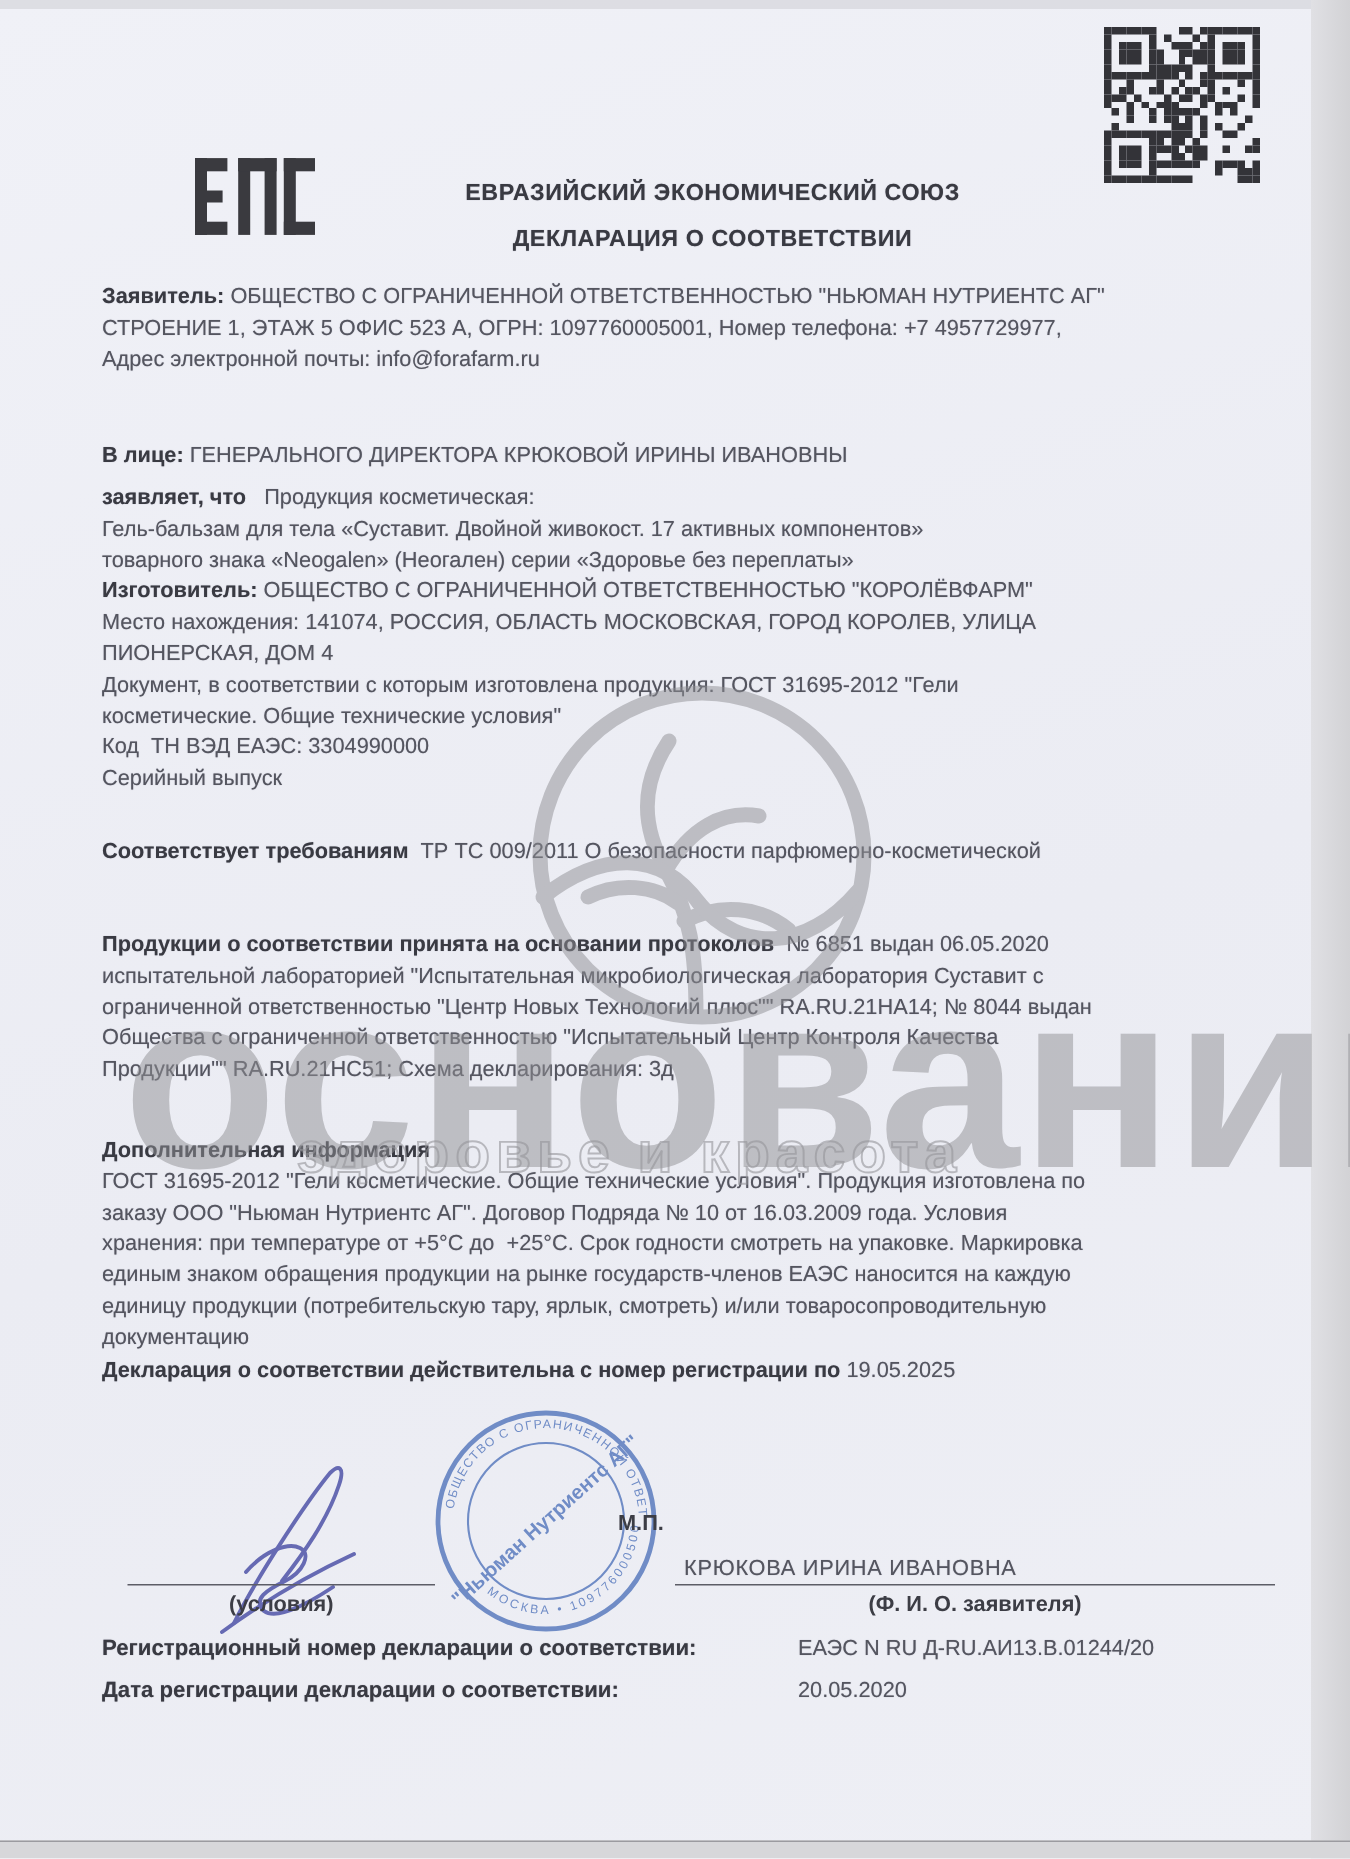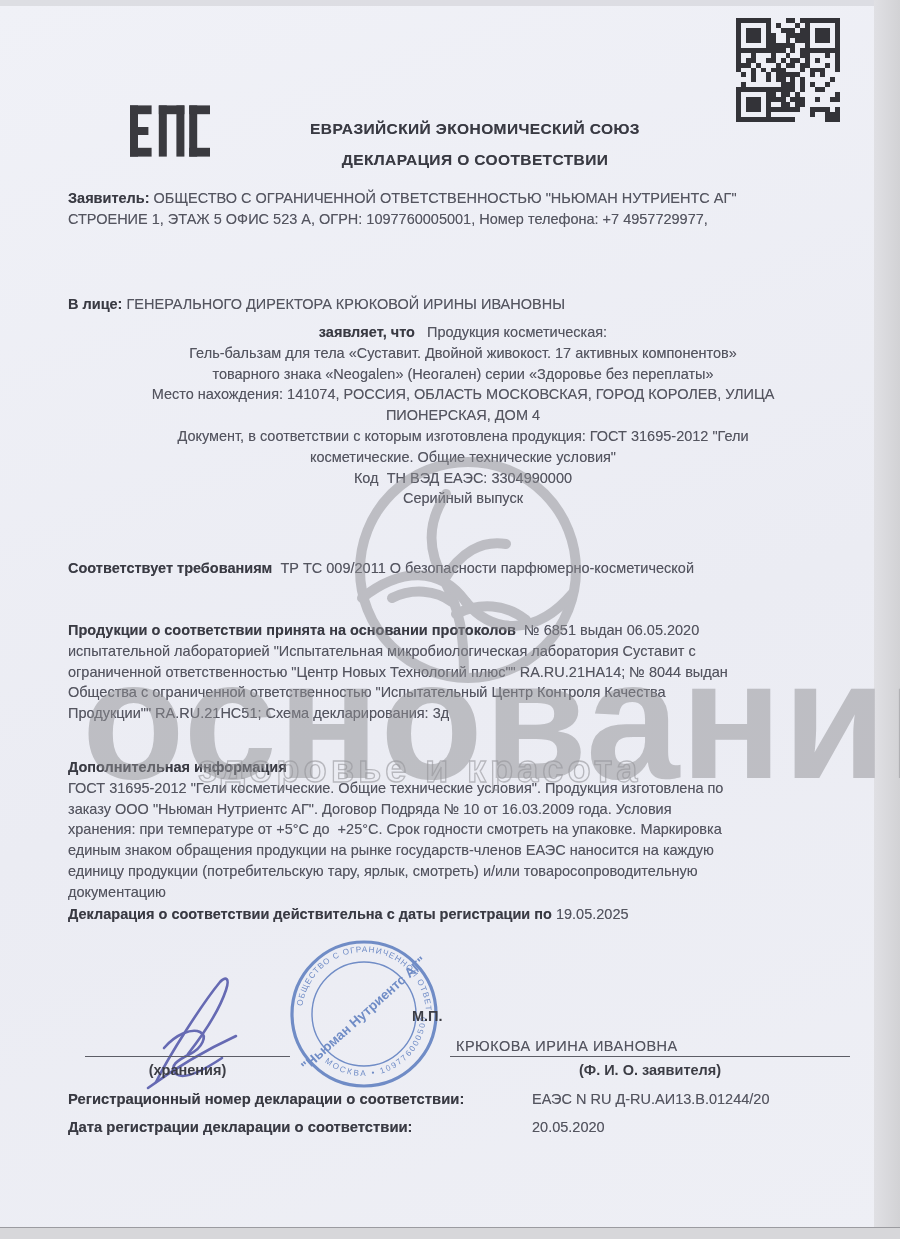--- a/index.html
+++ b/index.html
@@ -504,28 +504,30 @@
     <rect x="74" y="53" width="26" height="11"></rect>
   </g>
 </svg>
 
 <div class="abs title" style="left:90px;top:120px;width:770px;">ЕВРАЗИЙСКИЙ ЭКОНОМИЧЕСКИЙ СОЮЗ</div>
 <div class="abs title" style="left:90px;top:151px;width:770px;">ДЕКЛАРАЦИЯ О СООТВЕТСТВИИ</div>
 
 <div class="abs doc" style="left:68px;top:188px;width:790px;">
     <div class="tl"><b>Заявитель:</b><span> ОБЩЕСТВО С ОГРАНИЧЕННОЙ ОТВЕТСТВЕННОСТЬЮ "НЬЮМАН НУТРИЕНТС АГ"</span></div>
     <div class="tl"><span>СТРОЕНИЕ 1, ЭТАЖ 5 ОФИС 523 А, ОГРН: 1097760005001, Номер телефона: +7 4957729977,</span></div>
+    <div class="tl"><span>Адрес электронной почты: info@forafarm.ru</span></div>
   </div>
 <div class="abs doc" style="left:68px;top:294px;width:790px;">
     <div class="tl"><b>В лице:</b><span> ГЕНЕРАЛЬНОГО ДИРЕКТОРА КРЮКОВОЙ ИРИНЫ ИВАНОВНЫ</span></div>
   </div>
-<div class="abs doc" style="left:68px;top:322px;width:790px;text-align:center;">
+<div class="abs doc" style="left:68px;top:322px;width:790px;">
     <div class="tl"><b>заявляет, что</b><span>   Продукция косметическая:</span></div>
     <div class="tl"><span>Гель-бальзам для тела «Суставит. Двойной живокост. 17 активных компонентов»</span></div>
     <div class="tl"><span>товарного знака «Neogalen» (Неогален) серии «Здоровье без переплаты»</span></div>
+    <div class="tl"><b>Изготовитель:</b><span> ОБЩЕСТВО С ОГРАНИЧЕННОЙ ОТВЕТСТВЕННОСТЬЮ "КОРОЛЁВФАРМ"</span></div>
     <div class="tl"><span>Место нахождения: 141074, РОССИЯ, ОБЛАСТЬ МОСКОВСКАЯ, ГОРОД КОРОЛЕВ, УЛИЦА</span></div>
     <div class="tl"><span>ПИОНЕРСКАЯ, ДОМ 4</span></div>
     <div class="tl"><span>Документ, в соответствии с которым изготовлена продукция: ГОСТ 31695-2012 "Гели</span></div>
     <div class="tl"><span>косметические. Общие технические условия"</span></div>
     <div class="tl"><span>Код  ТН ВЭД ЕАЭС: 3304990000</span></div>
     <div class="tl"><span>Серийный выпуск</span></div>
   </div>
 <div class="abs doc" style="left:68px;top:558px;width:790px;">
     <div class="tl"><b>Соответствует требованиям</b><span>  ТР ТС 009/2011 О безопасности парфюмерно-косметической</span></div>
   </div>
@@ -539,21 +541,21 @@
 <div class="abs doc" style="left:68px;top:757px;width:800px;">
     <div class="tl"><b>Дополнительная информация</b></div>
     <div class="tl"><span>ГОСТ 31695-2012 "Гели косметические. Общие технические условия". Продукция изготовлена по</span></div>
     <div class="tl"><span>заказу ООО "Ньюман Нутриентс АГ". Договор Подряда № 10 от 16.03.2009 года. Условия</span></div>
     <div class="tl"><span>хранения: при температуре от +5°С до  +25°С. Срок годности смотреть на упаковке. Маркировка</span></div>
     <div class="tl"><span>единым знаком обращения продукции на рынке государств-членов ЕАЭС наносится на каждую</span></div>
     <div class="tl"><span>единицу продукции (потребительскую тару, ярлык, смотреть) и/или товаросопроводительную</span></div>
     <div class="tl"><span>документацию</span></div>
   </div>
 <div class="abs doc" style="left:68px;top:904px;width:790px;">
-    <div class="tl"><b>Декларация о соответствии действительна с даты регистрации по</b><span> 19.05.2025</span></div>
+    <div class="tl"><b>Декларация о соответствии действительна с номер регистрации по</b><span> 19.05.2025</span></div>
   </div>
 
 <svg class="abs wm" style="left:348px;top:452px;opacity:.5;" width="240" height="240" viewBox="0 0 240 240">
   <g fill="none" stroke="#8f8f94" stroke-width="10" stroke-linecap="round">
     <circle cx="120" cy="118" r="108"></circle>
     <path d="M116,224 C116,182 112,158 96,128"></path>
     <path d="M96,128 C80,100 78,72 98,42"></path>
     <path d="M96,128 C112,100 134,88 158,92"></path>
     <path d="M104,150 C88,138 64,136 44,146"></path>
     <path d="M108,162 C132,150 158,152 178,168"></path>
@@ -565,21 +567,21 @@
 <div class="abs wm wm-tagline">здоровье и красота</div>
 
 <svg class="abs" style="left:118px;top:970px;opacity:.92;" width="170" height="120" viewBox="0 0 170 120">
   <g fill="none" stroke="#5b5fae" stroke-width="2.6" stroke-linecap="round">
     <path d="M38,112 C52,84 84,34 102,12 C108,6 112,8 108,20 C100,44 84,66 70,84"></path>
     <path d="M46,78 C58,64 74,58 82,62 C90,66 84,78 72,84 C60,90 50,96 58,104 C66,110 86,100 104,88"></path>
     <path d="M30,118 C60,96 92,78 118,66"></path>
   </g>
 </svg>
 <div class="abs sigline" style="left:85px;top:1042px;width:205px;height:14px;"></div>
-<div class="abs caption" style="left:85px;top:1062px;width:205px;text-align:center;">(хранения)</div>
+<div class="abs caption" style="left:85px;top:1062px;width:205px;text-align:center;">(условия)</div>
 
 <svg class="abs" style="left:286px;top:936px;opacity:.88;" width="156" height="156" viewBox="0 0 156 156">
   <defs>
     <path id="arcTop" d="M78,78 m-62,0 a62,62 0 1,1 124,0"></path>
     <path id="arcBot" d="M78,78 m-62,0 a62,62 0 1,0 124,0"></path>
   </defs>
   <g stroke="#5f7fc0" fill="none">
     <circle cx="78" cy="78" r="72" stroke-width="3.2"></circle>
     <circle cx="78" cy="78" r="52" stroke-width="1.4"></circle>
   </g>

